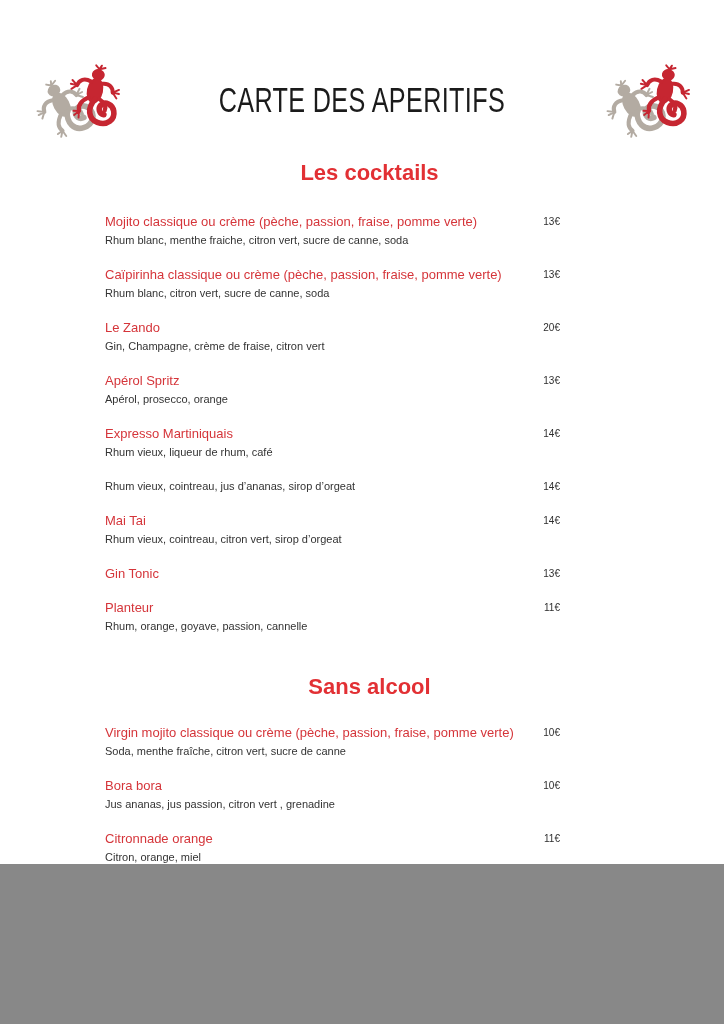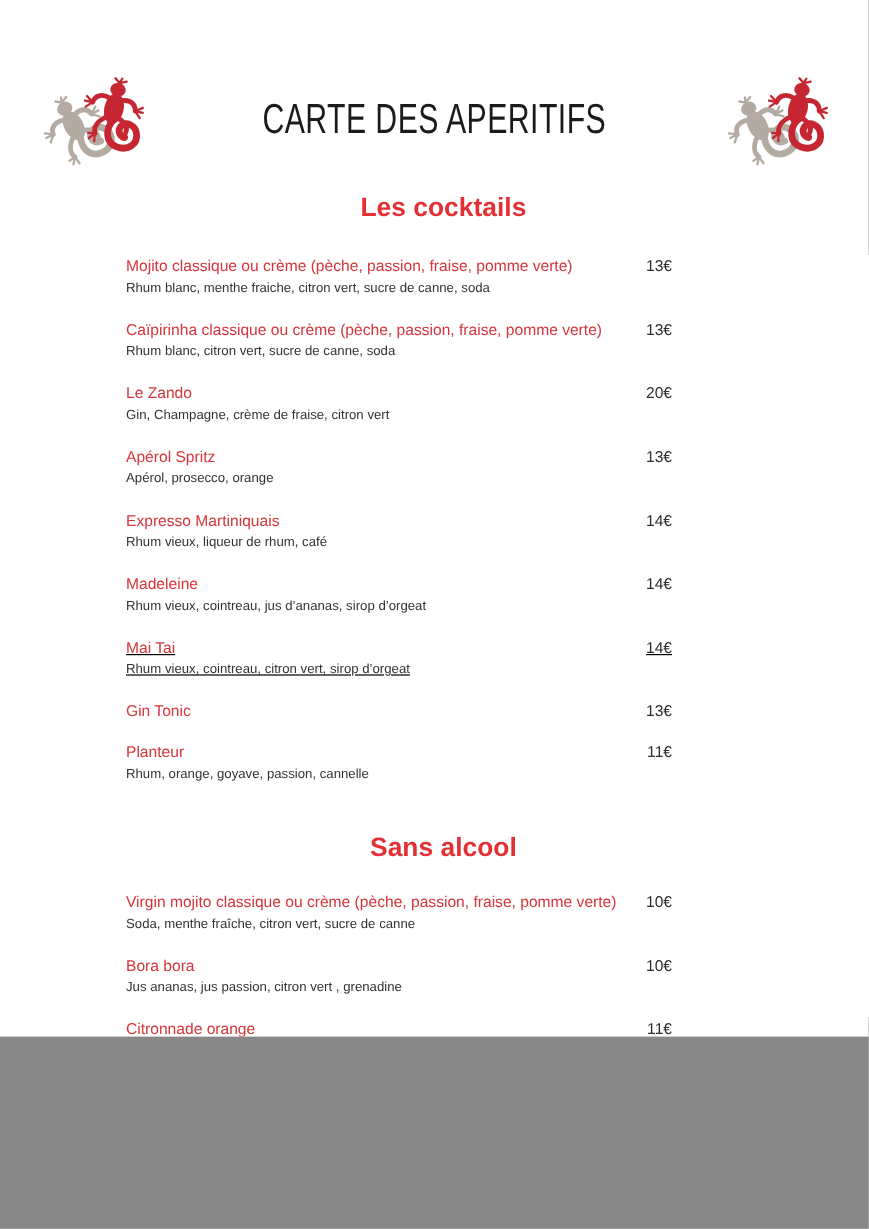--- a/index.html
+++ b/index.html
@@ -51,37 +51,37 @@
     line-height:26px;
     color:var(--heading);
   }
   .section-title.first { margin:0 0 26px 0; }
   .section-title.later { margin:38px 0 23px 0;text-align:center; }
   .item {
     display:flex;
     align-items:flex-start;
     margin-bottom:15px;
   }
-  .sec-0 .item:nth-child(7) { margin-top:6px;text-decoration:underline; }
+  .sec-0 .item:nth-child(7) { margin-top:6px; }
   .item-text { flex:1 1 auto; min-width:0; }
   .item-name {
     font-size:13px; line-height:19px;
     color:var(--accent);
     white-space:nowrap;
   }
   .item-desc {
     font-size:11px; line-height:19px;
     color:var(--text);
     white-space:nowrap;
   }
   .item-price {
     flex:0 0 auto;
     width:52px;
     text-align:right;
-    font-size:13px; line-height:19px;
+    font-size:10px; line-height:19px;
     color:#2e2e2e;
     white-space:nowrap;
   }
 </style>
 </head>
 <body>
 
 <div class="page">
 
   <div class="logo logo-left">
@@ -155,21 +155,20 @@
       <div class="item">
         <div class="item-text">
           <div class="item-name">Expresso Martiniquais</div>
           <div class="item-desc">Rhum vieux, liqueur de rhum, café</div>
         </div>
         <div class="item-price">14€</div>
       </div>
 
       <div class="item">
         <div class="item-text">
-          <div class="item-name">Madeleine</div>
           <div class="item-desc">Rhum vieux, cointreau, jus d’ananas, sirop d’orgeat</div>
         </div>
         <div class="item-price">14€</div>
       </div>
 
       <div class="item">
         <div class="item-text">
           <div class="item-name">Mai Tai</div>
           <div class="item-desc">Rhum vieux, cointreau, citron vert, sirop d’orgeat</div>
         </div>

